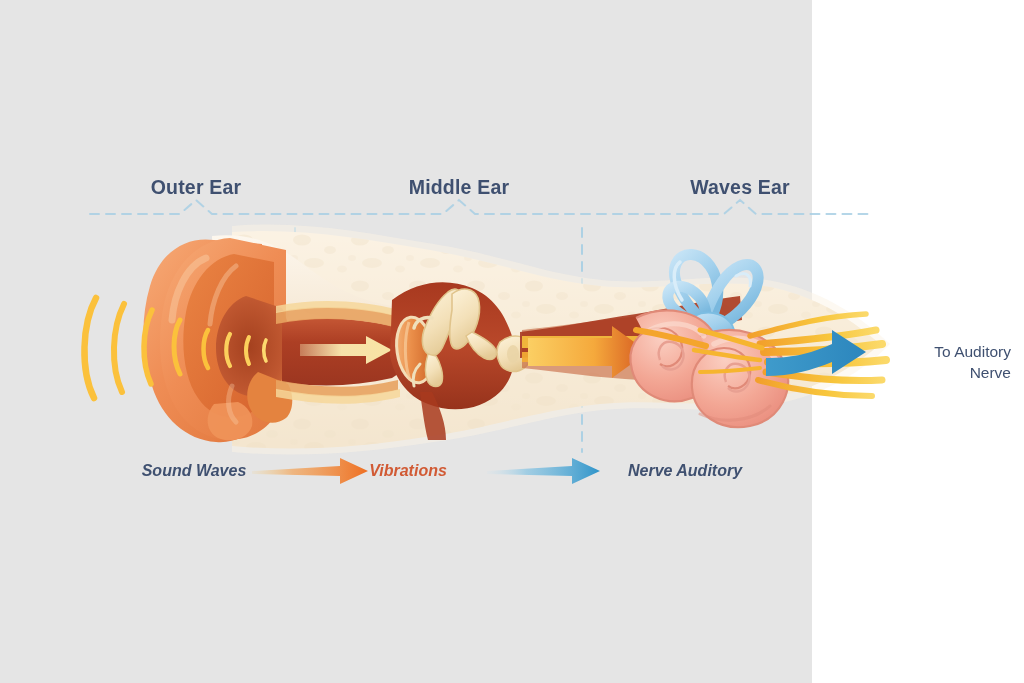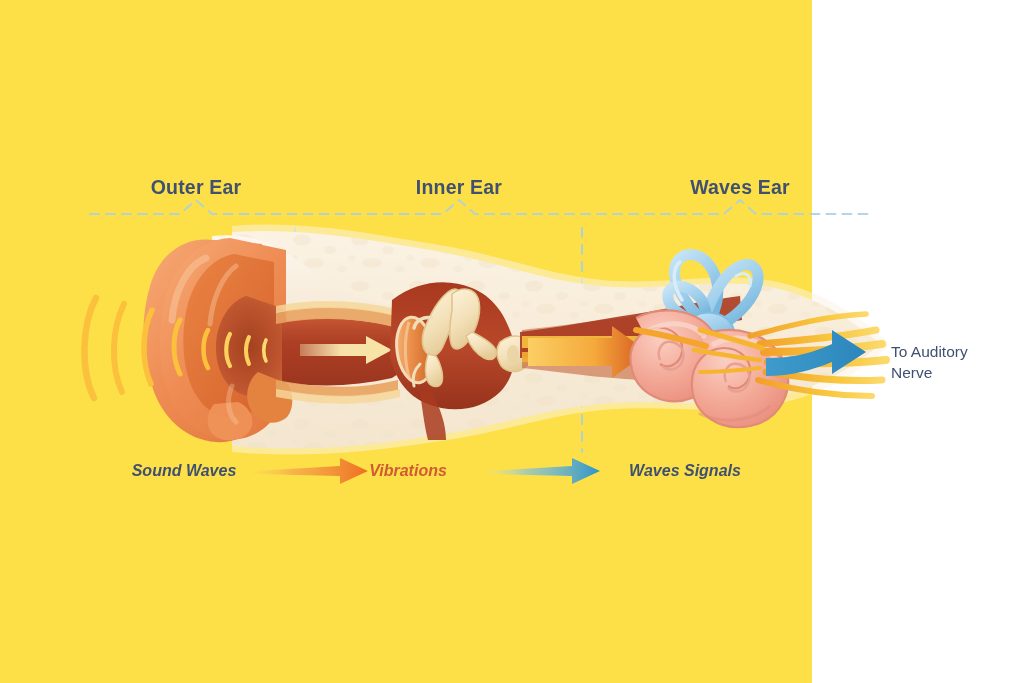--- a/index.html
+++ b/index.html
@@ -12,21 +12,21 @@
     width: 1024px;
     height: 683px;
     overflow: hidden;
     font-family: "Liberation Sans", sans-serif;
     position: relative;
   }
   #stage {
     position: relative;
     width: 812px;
     height: 683px;
-    background: #fde047;
+    background: #e5e5e5;
     text-decoration: underline;
   }
   #diagram-svg {
     position: absolute;
     left: 0;
     top: 0;
     width: 1024px;
     height: 683px;
     display: block;
   }
@@ -48,35 +48,36 @@
   .flow-label {
     position: absolute;
     font-family: "Liberation Sans", sans-serif;
     font-size: 16px;
     font-style: italic;
     font-weight: bold;
     white-space: nowrap;
     transform: translateX(-50%);
     user-select: none;
   }
-  #flow-sound-waves { left: 184px; top: 462px; color: #3f5070; }
+  #flow-sound-waves { left: 194px; top: 462px; color: #3f5070; }
   #flow-vibrations  { left: 408px; top: 462px; color: #d15a34; }
   #flow-nerve-signals { left: 685px; top: 462px; color: #3f5070; }
 
   #auditory-nerve-label {
     position: absolute;
     left: 891px;
     top: 341px;
     width: 120px;
     font-family: "Liberation Sans", sans-serif;
     font-size: 15.5px;
     color: #3f5070;
     line-height: 21px;
     white-space: pre-line;
     user-select: none;
+    text-align: right;
   }
 </style>
 </head>
 <body>
 
 <div id="stage">
 
   <svg id="diagram-svg" viewBox="0 0 1024 683" xmlns="http://www.w3.org/2000/svg">
     <defs>
 
@@ -417,23 +418,23 @@
     <path d="M 766,358 C 796,358 814,352 832,344 L 832,330 L 866,352 L 832,374 L 832,362
              C 812,370 792,376 766,376 Z" fill="url(#gBlueArrowBig)"></path>
 
     <g>
       <path d="M 252,471 L 340,466 L 340,458 L 368,471 L 340,484 L 340,476 L 252,474 Z" fill="url(#gLegendOrange)"></path>
       <path d="M 487,471 L 572,466 L 572,458 L 600,471 L 572,484 L 572,476 L 487,474 Z" fill="url(#gLegendBlue)"></path>
     </g>
   </svg>
 
   <div class="section-label" id="label-outer-ear">Outer Ear</div>
-  <div class="section-label" id="label-middle-ear">Inner Ear</div>
+  <div class="section-label" id="label-middle-ear">Middle Ear</div>
   <div class="section-label" id="label-inner-ear">Waves Ear</div>
 
   <div class="flow-label" id="flow-sound-waves">Sound Waves</div>
   <div class="flow-label" id="flow-vibrations">Vibrations</div>
-  <div class="flow-label" id="flow-nerve-signals">Waves Signals</div>
+  <div class="flow-label" id="flow-nerve-signals">Nerve Auditory</div>
 
   <div id="auditory-nerve-label">To Auditory
 Nerve</div>
 
 </div>
 
 </body></html>

